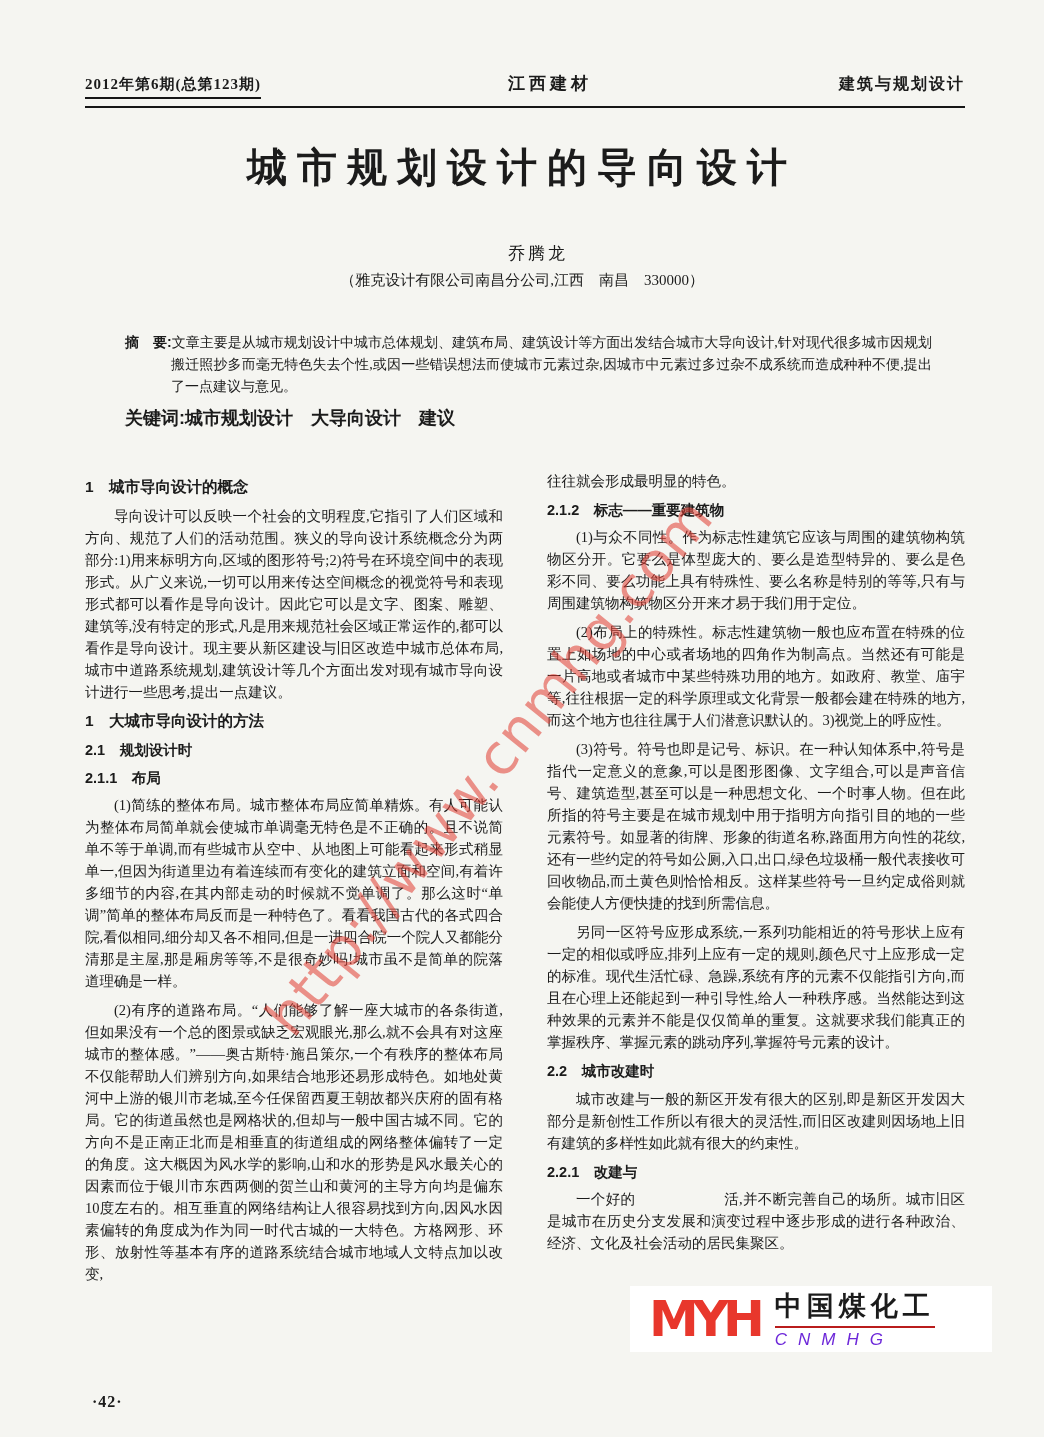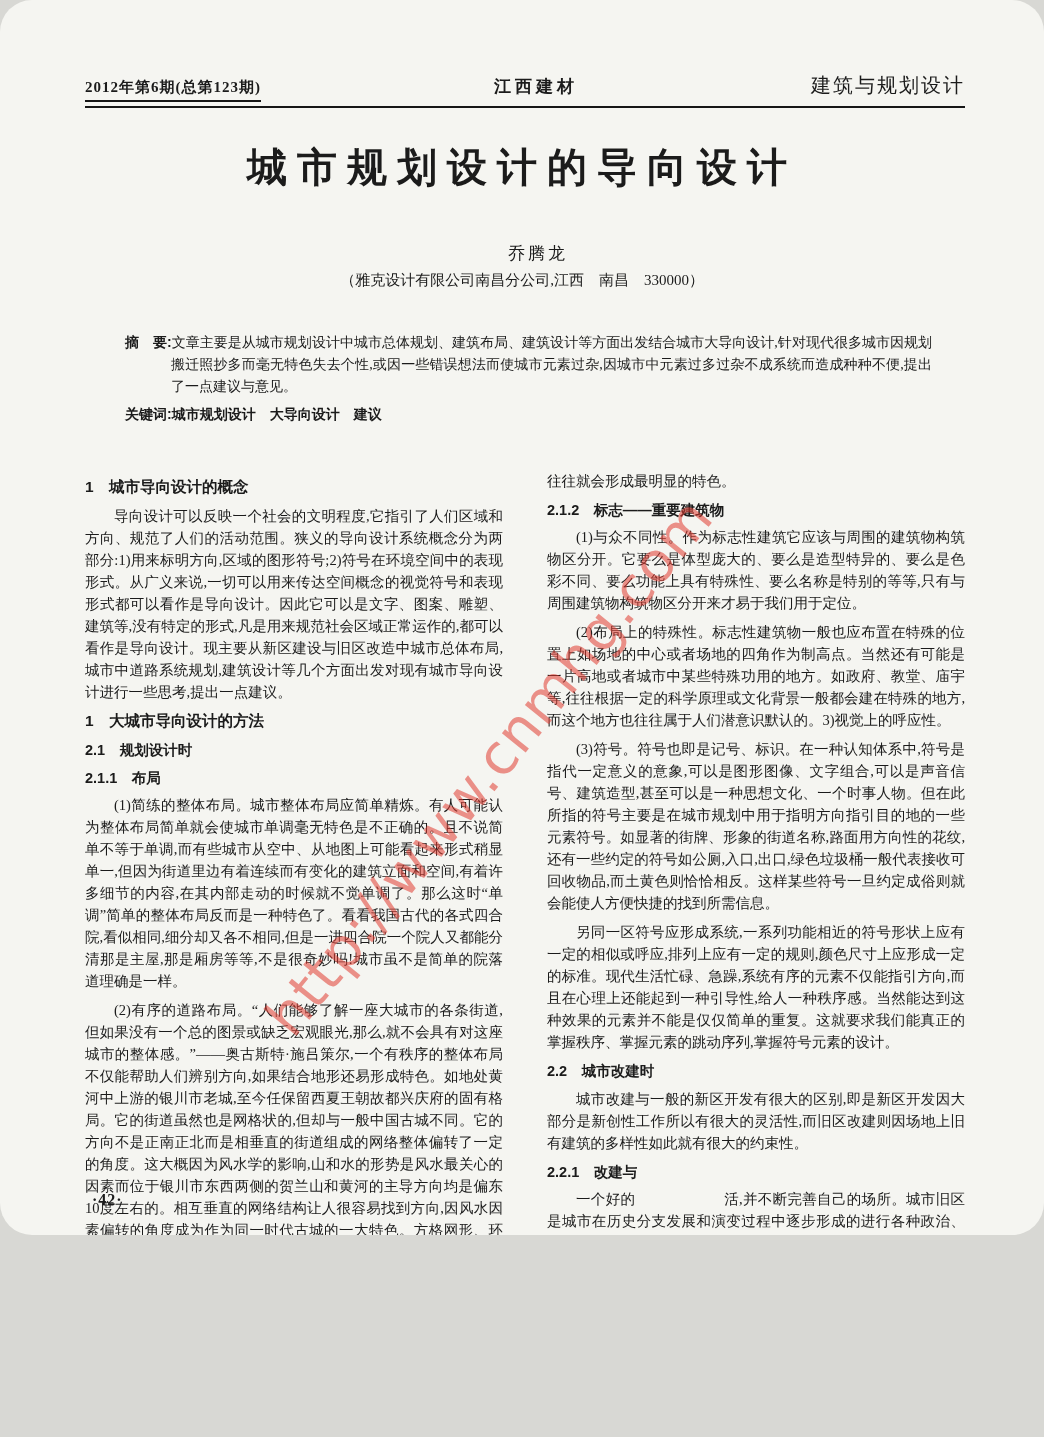--- a/index.html
+++ b/index.html
@@ -1,35 +1,35 @@
 <!DOCTYPE html>
 <html><head>
 <meta charset="utf-8">
 <style>
   * { margin:0; padding:0; box-sizing:border-box; }
   html,body { background:#d8d8d4; }
   body { font-family:"Liberation Serif","DejaVu Serif",serif; }
 
   .page {
-    position:relative; width:1044px; height:1235px;
-    background:#f5f5f1; color:#1b1b1b; overflow:hidden;border-radius:32px;
+    position:relative; width:1044px; height:1437px;
+    background:#f5f5f1; color:#1b1b1b; overflow:hidden;
   }
 
   
   .header {
     position:absolute; top:72px; left:85px; right:79px;
     display:flex; justify-content:space-between; align-items:baseline;
   }
   .h-issue {
     font-weight:bold; font-size:15px; letter-spacing:1px;
     border-bottom:2px solid #161616; padding-bottom:3px;
   }
   .h-journal { font-weight:bold; font-size:17px; letter-spacing:4px; }
   .h-section {
-    font-weight:normal; font-size:20px; letter-spacing:2px;
+    font-weight:bold; font-size:16px; letter-spacing:2px;
     font-family:"Liberation Sans","DejaVu Sans",sans-serif;
   }
   .header-rule {
     position:absolute; top:106px; left:85px; right:79px;
     border-top:2px solid #161616;
   }
 
   
   .title {
     position:absolute; top:140px; left:0; width:100%;
@@ -50,21 +50,21 @@
     position:absolute; top:331px; left:125px; right:112px;
     font-size:14px; line-height:22px; text-align:justify;
     padding-left:46px; text-indent:-46px;
   }
   .abstract .label, .keywords .label {
     font-weight:bold;
     font-family:"Liberation Sans","DejaVu Sans",sans-serif;
   }
   .keywords {
     position:absolute; top:406px; left:125px; right:116px;
-    font-size:14px;
+    font-size:18px;
   }
   .keywords .kw-text { font-weight:bold; }
 
   
   .columns {
     position:absolute; top:470px; left:85px; right:79px;
     display:flex; gap:44px;
   }
   .col { flex:1 1 0; font-size:14.5px; line-height:22px; text-align:justify; }
   .para { text-indent:2em; margin-bottom:7px; }
@@ -104,22 +104,23 @@
     font-family:"DejaVu Sans","Liberation Sans",sans-serif;
     letter-spacing:-6px; margin-right:16px;
   }
   .logo-text { display:flex; flex-direction:column; }
   .logo-name {
     font-size:27px; font-weight:bold; letter-spacing:5px;
     font-family:"Liberation Sans","DejaVu Sans",sans-serif;
     border-bottom:2px solid #b91c1c; padding-bottom:2px;
   }
   .logo-sub {
-    font-size:17px; letter-spacing:11px; color:#b91c1c; margin-top:2px;
+    font-size:17px; letter-spacing:11px; color:#6d28d9; margin-top:2px;
     font-family:"Liberation Sans","DejaVu Sans",sans-serif;
+    font-style:italic;
   }
 </style>
 </head>
 <body>
 
 <div class="page">
 
   <div class="header">
     <span class="h-issue">2012年第6期(总第123期)</span>
     <span class="h-journal">江西建材</span>

